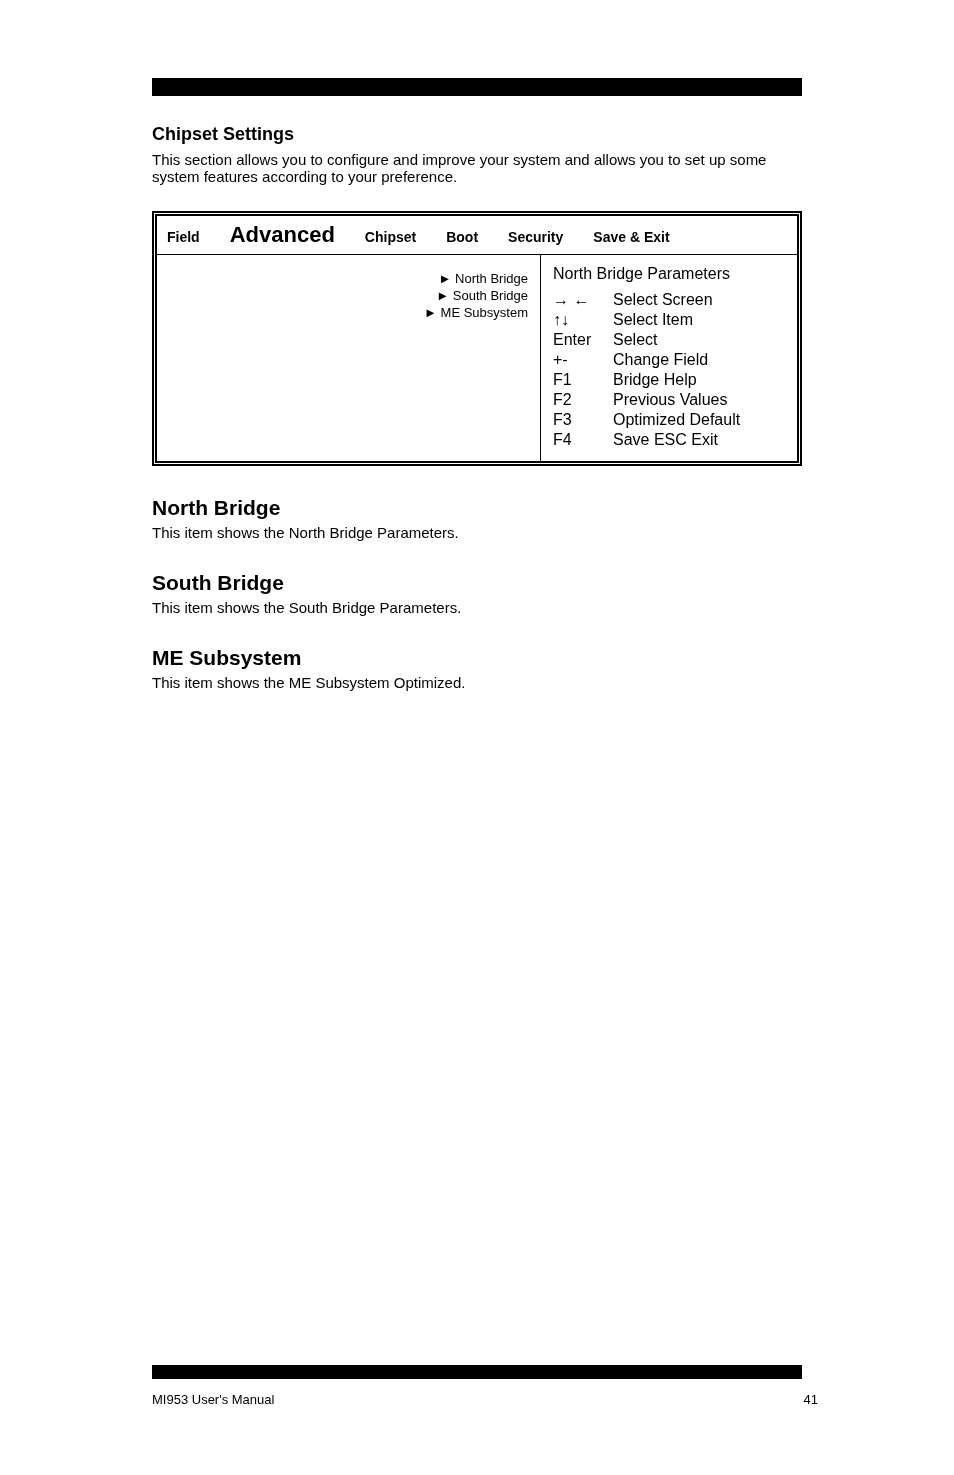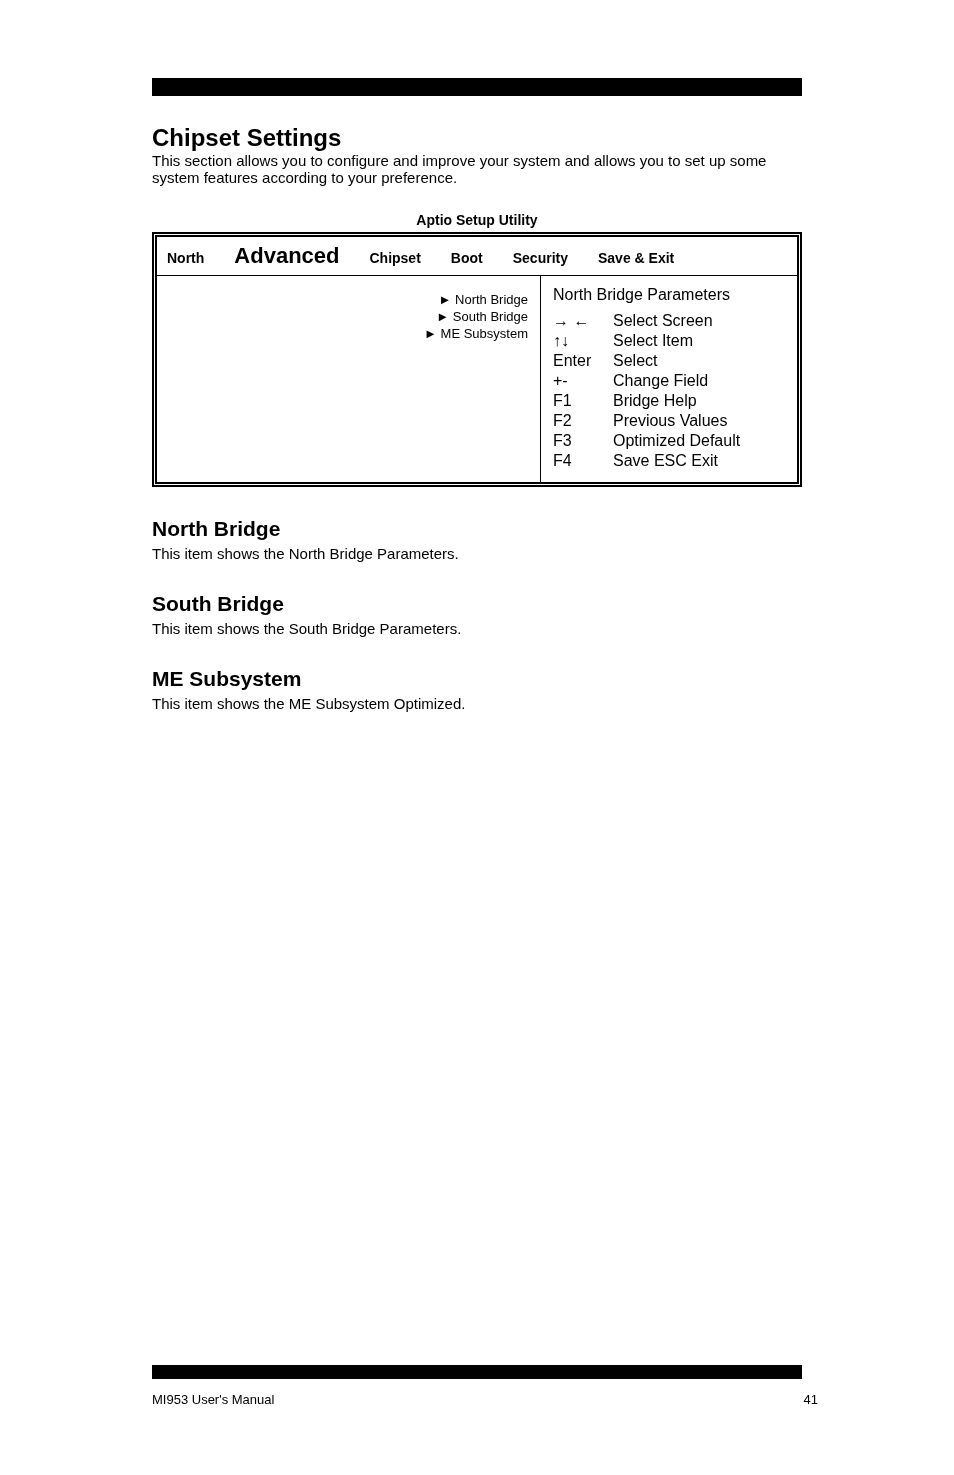--- a/index.html
+++ b/index.html
@@ -16,22 +16,23 @@
   }
   .topbar {
     height: 18px;
     background: #000;
     margin: 78px 152px 0 152px;
   }
   .content {
     padding: 28px 152px 0 152px;
   }
   .h1 {
-    font-size: 24px;
+    font-size: 18px;
     font-weight: bold;
+    margin-bottom: 6px;
   }
   .h1-desc {
     font-size: 15px;
     margin-bottom: 26px;
   }
   .utility-title {
     text-align: center;
     font-size: 14px;
     font-weight: bold;
     margin-bottom: 4px;
@@ -98,25 +99,24 @@
 </head>
 <body>
 
 <div class="page">
   <div class="topbar"></div>
 
   <div class="content">
     <div class="h1">Chipset Settings</div>
     <div class="h1-desc">This section allows you to configure and improve your system and allows you to set up some system features according to your preference.</div>
 
-    <div class="utility-title">Aptio Setup Utility</div>
 
     <div class="bios-box">
       <div class="tabs">
-        <span>North</span>
+        <span>Field</span>
         <span class="tab-active">Advanced</span>
         <span>Chipset</span>
         <span>Boot</span>
         <span>Security</span>
         <span>Save &amp; Exit</span>
       </div>
       <div class="bios-body">
         <div class="bios-left">
           <div style="height:6px"></div>
           <div class="menu-item">

